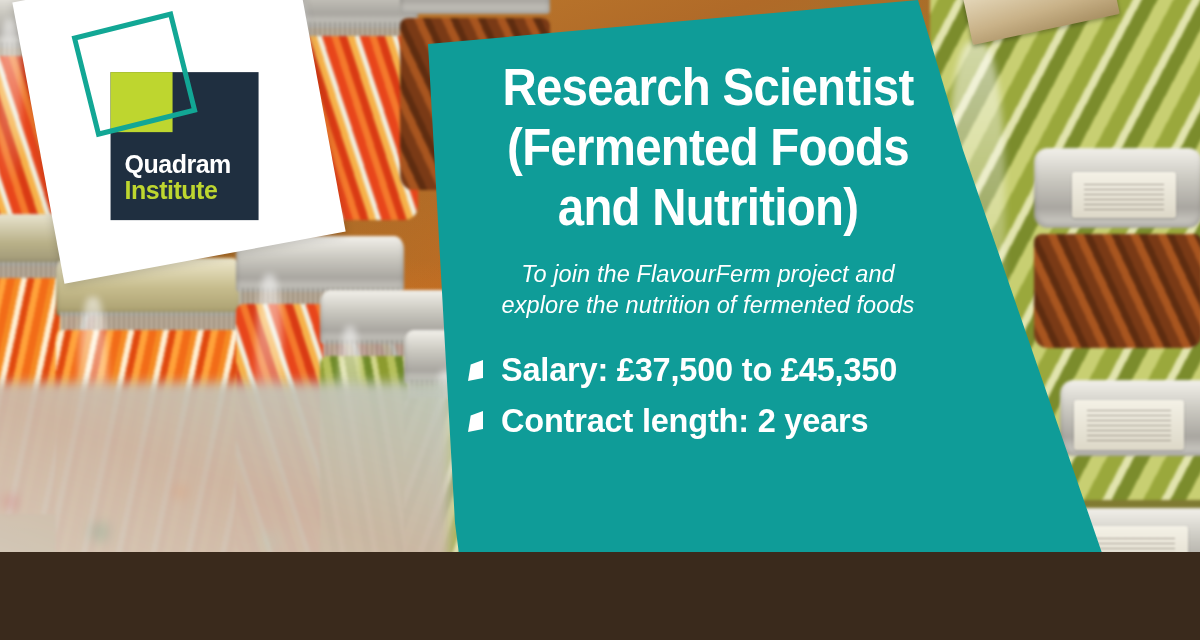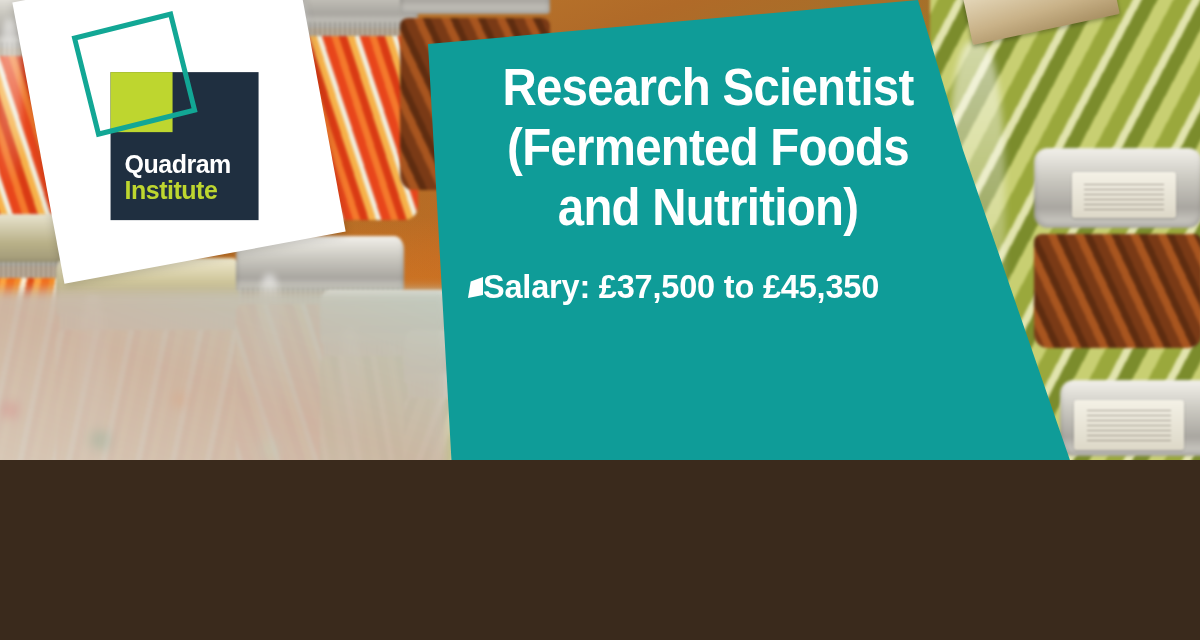--- a/index.html
+++ b/index.html
@@ -4,21 +4,21 @@
 <style>
   * { margin:0; padding:0; box-sizing:border-box; }
   html, body {
     width:1200px; height:640px;
     font-family:"Liberation Sans", sans-serif;
     overflow:hidden; background:#3a2a1c;
   }
 
   #poster {
     position:relative;
-    width:1200px; height:460px;
+    width:1200px; height:552px;
     overflow:hidden;
   }
 
   
   .photo { position:absolute; inset:0; overflow:hidden; background:#b8742f; }
 
   .photo-base {
     position:absolute; inset:0;
     background:
       radial-gradient(ellipse 55% 40% at 18% 72%, rgba(255,120,30,.75), rgba(255,120,30,0) 70%),
@@ -116,20 +116,21 @@
 
   .bullets {
     margin-top:26px;
     list-style:none;
     text-align:left;
     padding-left:16px;
   }
   .bullet-row {
     display:flex;
     align-items:flex-start;
+    gap:18px;
     margin-bottom:6px;
   }
   .bullet-mark {
     flex:0 0 auto;
     width:15px; height:21px;
     margin-top:13px;
     background:#ffffff;
     clip-path:polygon(100% 0%, 100% 86%, 0% 100%, 18% 22%);
   }
   .bullet-text {
@@ -292,25 +293,31 @@
   </div>
 
   <div class="panel"></div>
 
   <div class="panel-content">
 
     <div class="title">Research Scientist
 (Fermented Foods
 and Nutrition)</div>
 
+    <div class="subtitle">To join the FlavourFerm project and
+explore the nutrition of fermented foods</div>
 
     <ul class="bullets">
       <li class="bullet-row">
         <span class="bullet-mark"></span>
         <span class="bullet-text">Salary: £37,500 to £45,350</span>
+      </li>
+      <li class="bullet-row">
+        <span class="bullet-mark"></span>
+        <span class="bullet-text">Contract length: 2 years</span>
       </li>
     </ul>
   </div>
 
   <div class="logo-card">
     <div class="logo-inner">
       <div class="logo-square"></div>
       <div class="logo-lime"></div>
       <div class="logo-diamond"></div>
       <div class="logo-wordmark">

